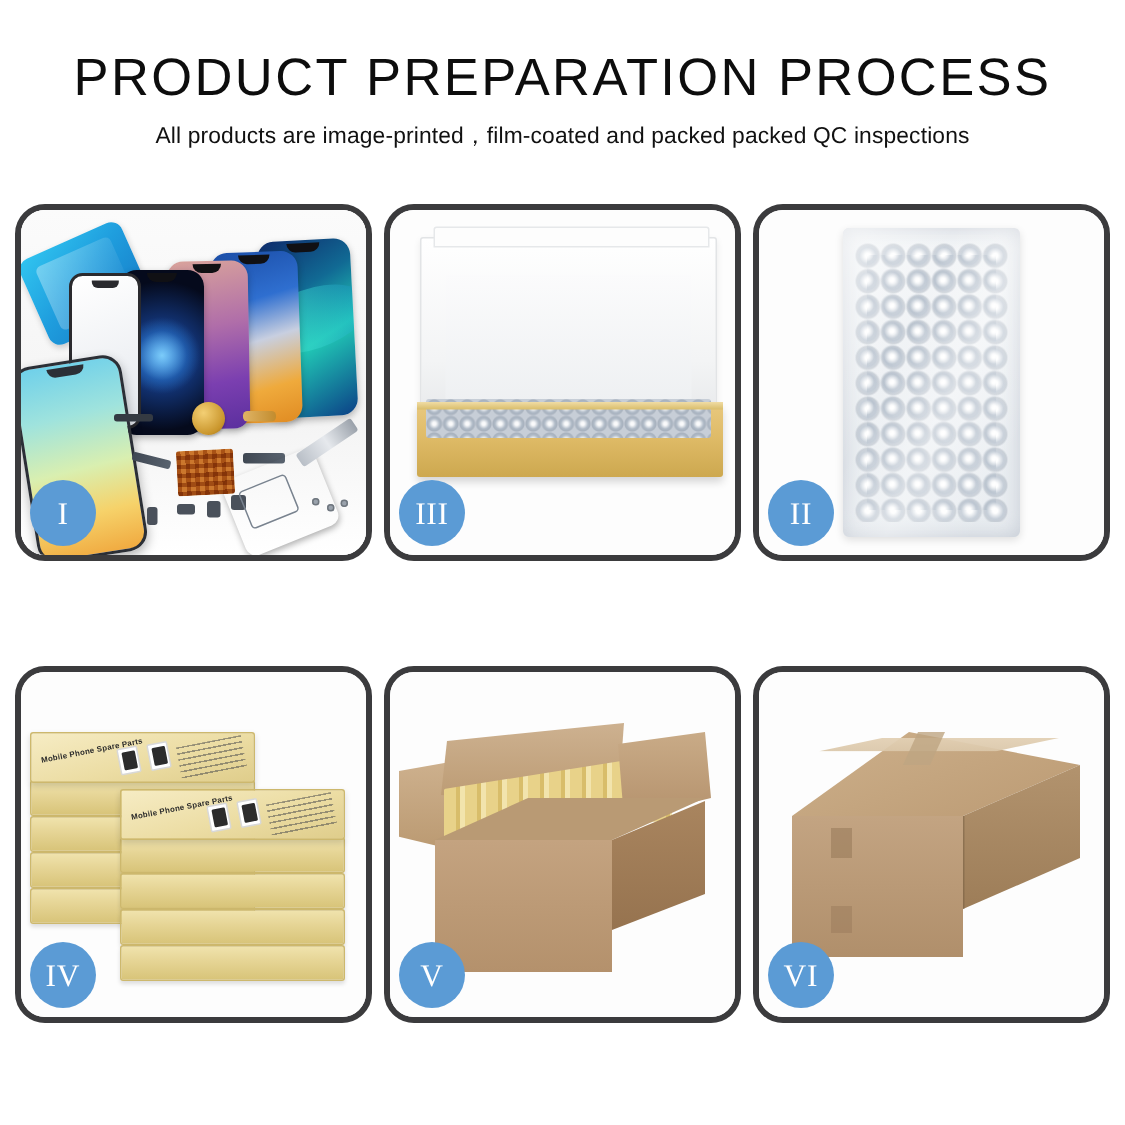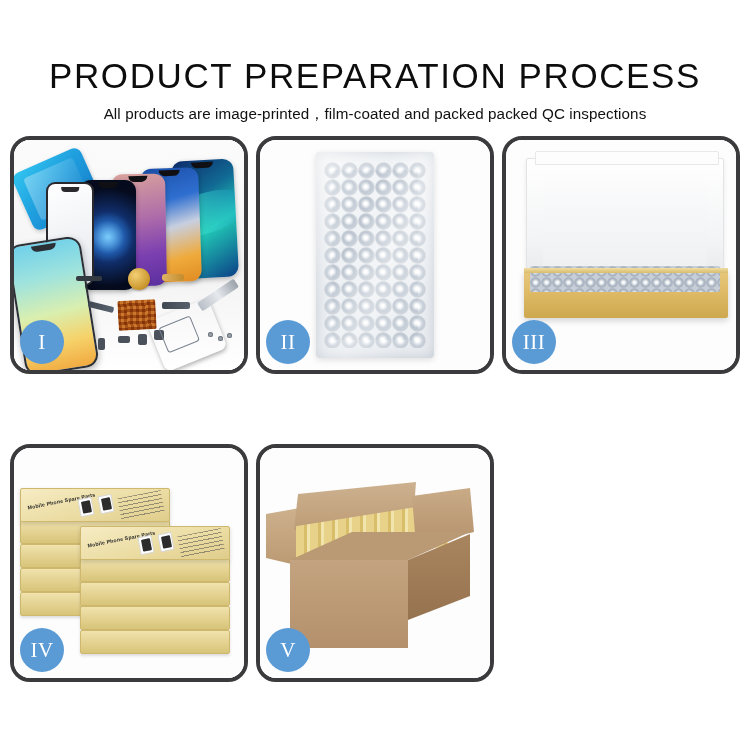--- a/index.html
+++ b/index.html
@@ -13,21 +13,20 @@
 
   
   .header { padding-top: 34px; text-align: center; }
   .title {
     font-size: 35px;
     font-weight: 400;
     letter-spacing: 1.6px;
     color: #0d0d0d;
     line-height: 1.05;
     font-family: "Liberation Sans", sans-serif;
-    margin-top: 24px;
   }
   .subtitle {
     margin-top: 9px;
     font-size: 15.2px;
     font-weight: 400;
     color: #111;
     letter-spacing: 0.1px;
   }
 
   
@@ -340,37 +339,37 @@
           <i style="left:0;top:0;"></i>
             <i style="left:10px;top:4px;"></i>
             <i style="left:19px;top:1px;"></i>
         </div>
       </div>
       <div class="badge">I</div>
     </div>
 
     <div class="panel">
       <div class="stage">
+        <div class="p3lid"></div>
+        <div class="p3base"></div>
+        <div class="p3inner"></div>
+        <div class="p3lip"></div>
+      </div>
+      <div class="badge">III</div>
+    </div>
+
+    <div class="panel">
+      <div class="stage">
         <div class="p2wrap">
           <div class="p2bub"></div>
           <div class="p2bub2"></div>
           <div class="p2sheen"></div>
         </div>
       </div>
       <div class="badge">II</div>
-    </div>
-
-    <div class="panel">
-      <div class="stage">
-        <div class="p3lid"></div>
-        <div class="p3base"></div>
-        <div class="p3inner"></div>
-        <div class="p3lip"></div>
-      </div>
-      <div class="badge">III</div>
     </div>
 
     <div class="panel">
       <div class="stage">
         <div class="stack">
 
           <div class="sbox" style="left:0;top:54px;"></div>
           <div class="sbox" style="left:0;top:78px;"></div>
           <div class="sbox" style="left:0;top:102px;"></div>
           <div class="sbox" style="left:0;top:126px;"></div>
@@ -413,15 +412,28 @@
         <div class="cv-flapBack"></div>
         <div class="cv-fill"></div>
         <div class="cv-flapR"></div>
         <div class="cv-top"></div>
         <div class="cv-front"></div>
         <div class="cv-right"></div>
       </div>
       <div class="badge">V</div>
     </div>
 
+    <div class="panel">
+      <div class="stage">
+        <div class="sc-top"></div>
+        <div class="sc-tape"></div>
+        <div class="sc-tape2"></div>
+        <div class="sc-front"></div>
+        <div class="sc-right"></div>
+        <div class="sc-seamA"></div>
+        <div class="sc-seamB"></div>
+        <div class="sc-edge"></div>
+      </div>
+      <div class="badge">VI</div>
+    </div>
 
   </div>
 </div>
 
 </body></html>

